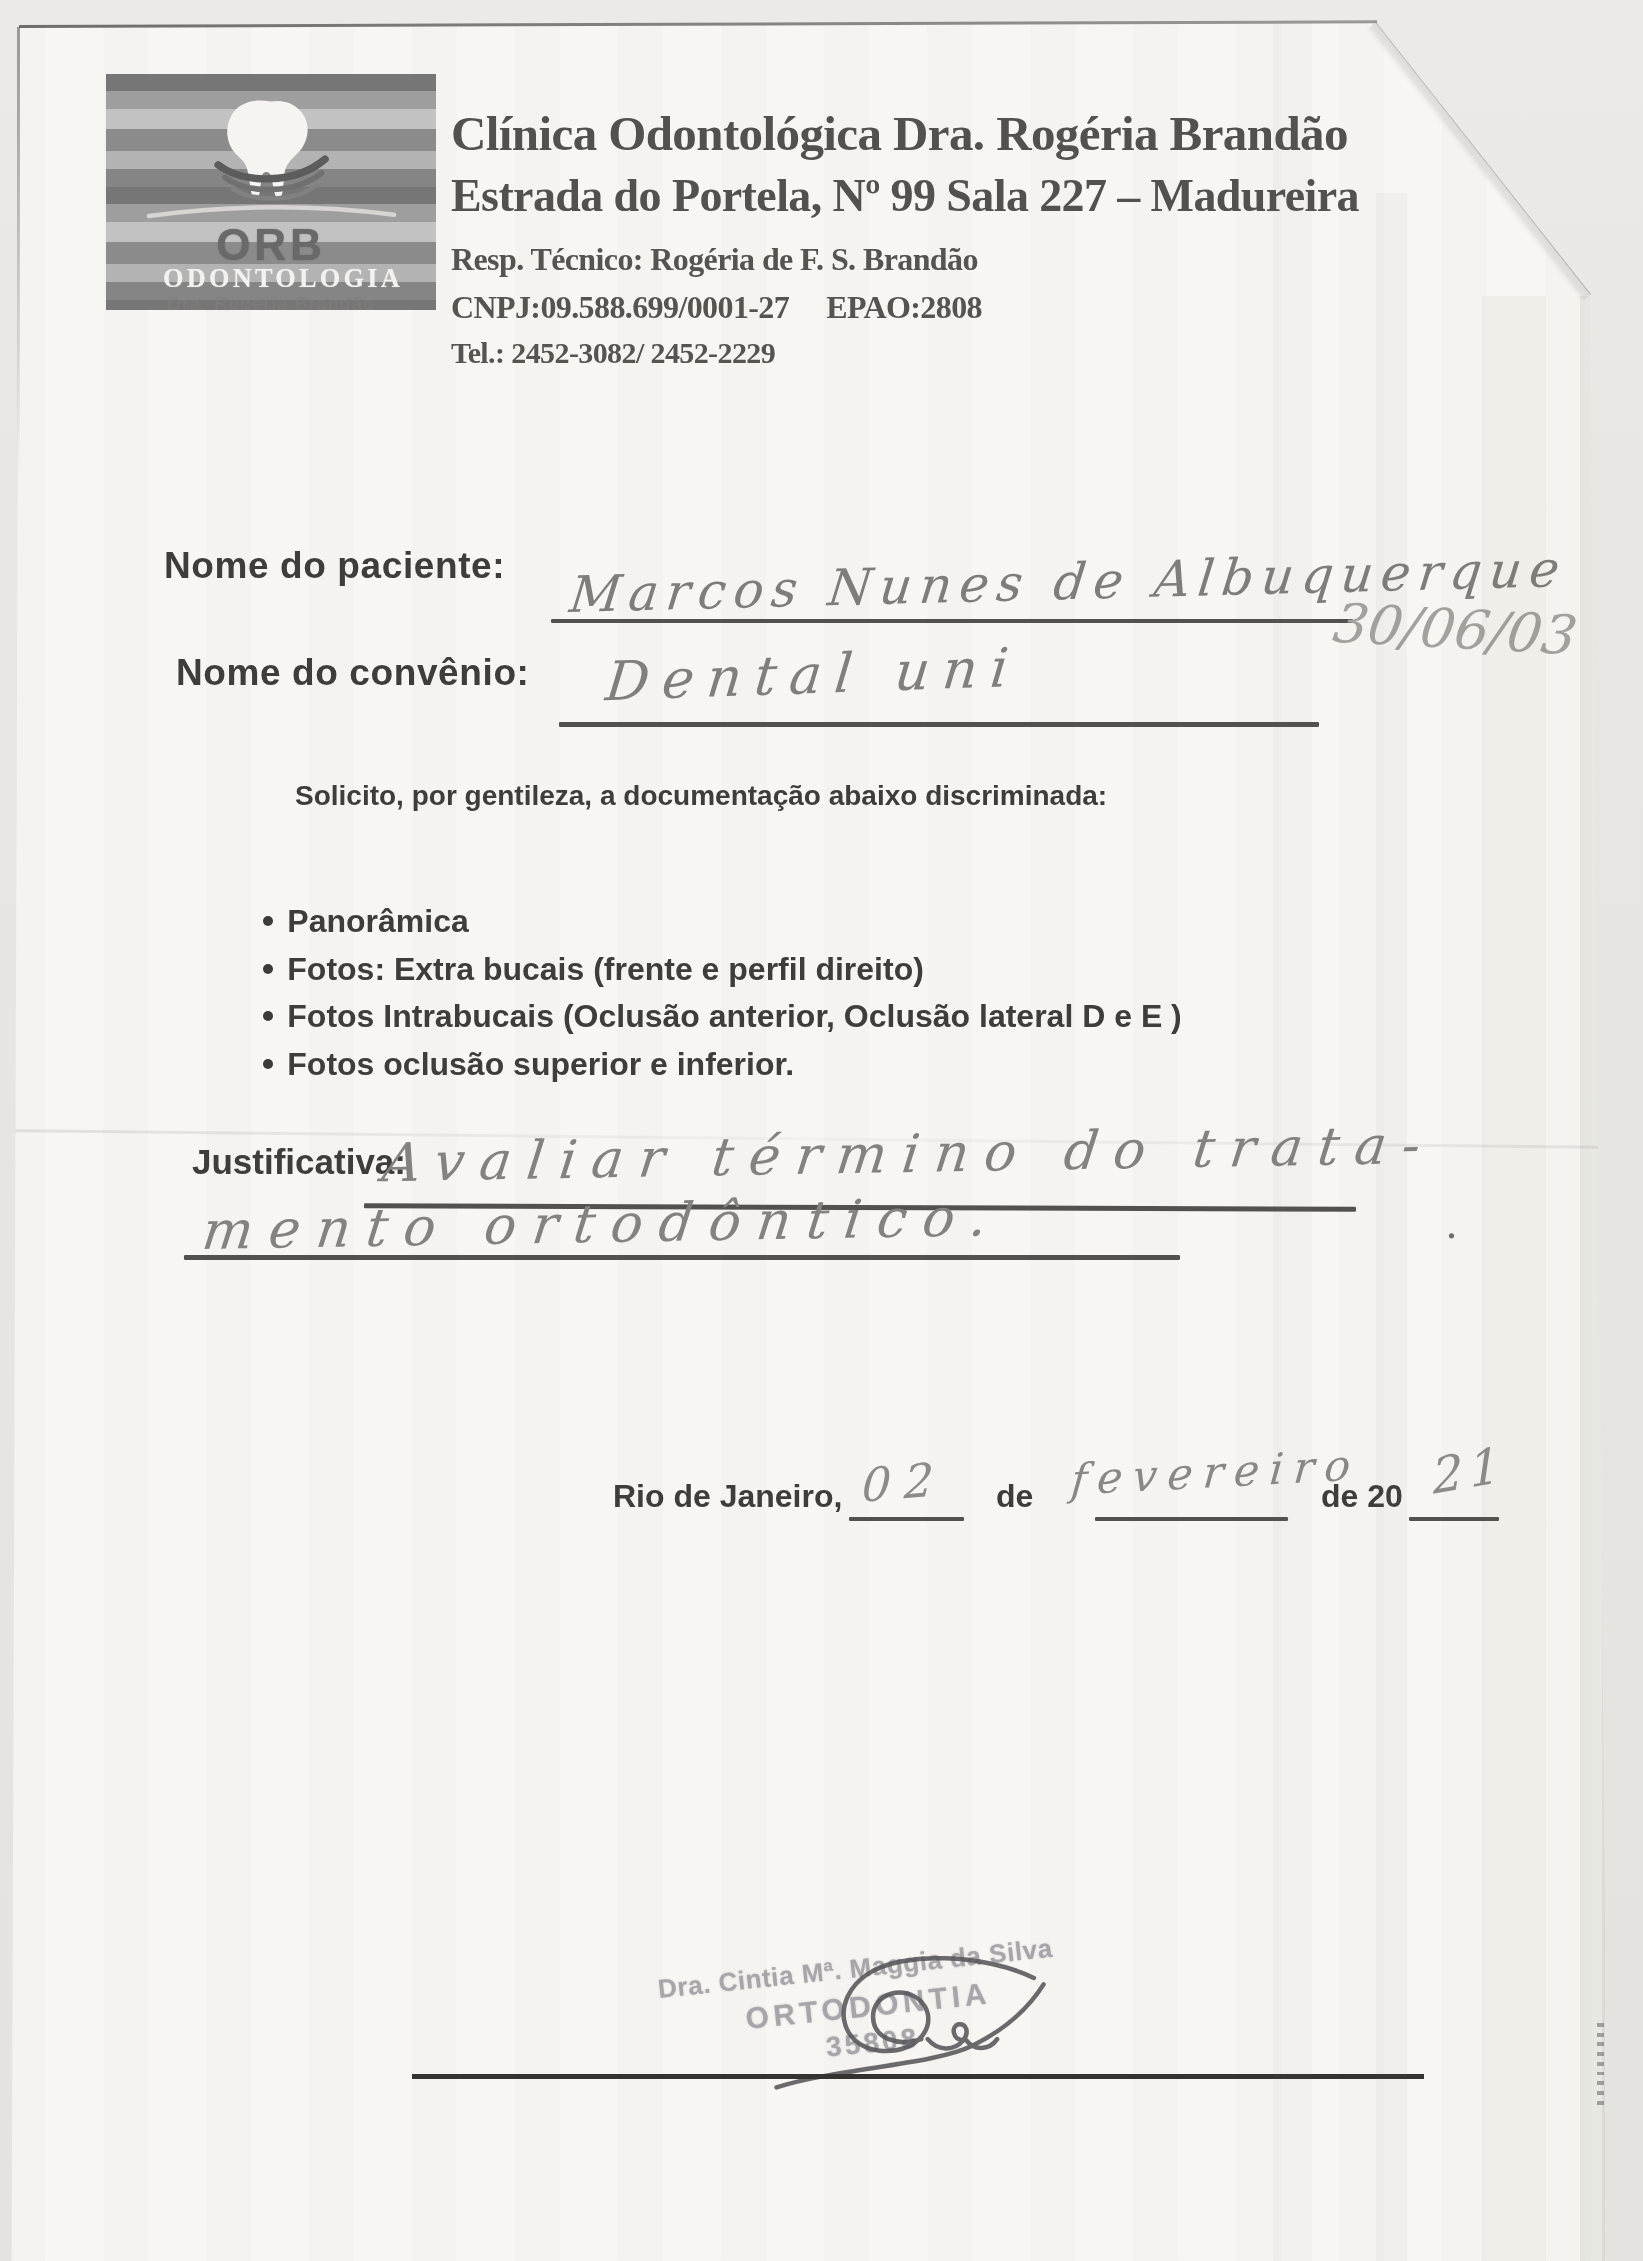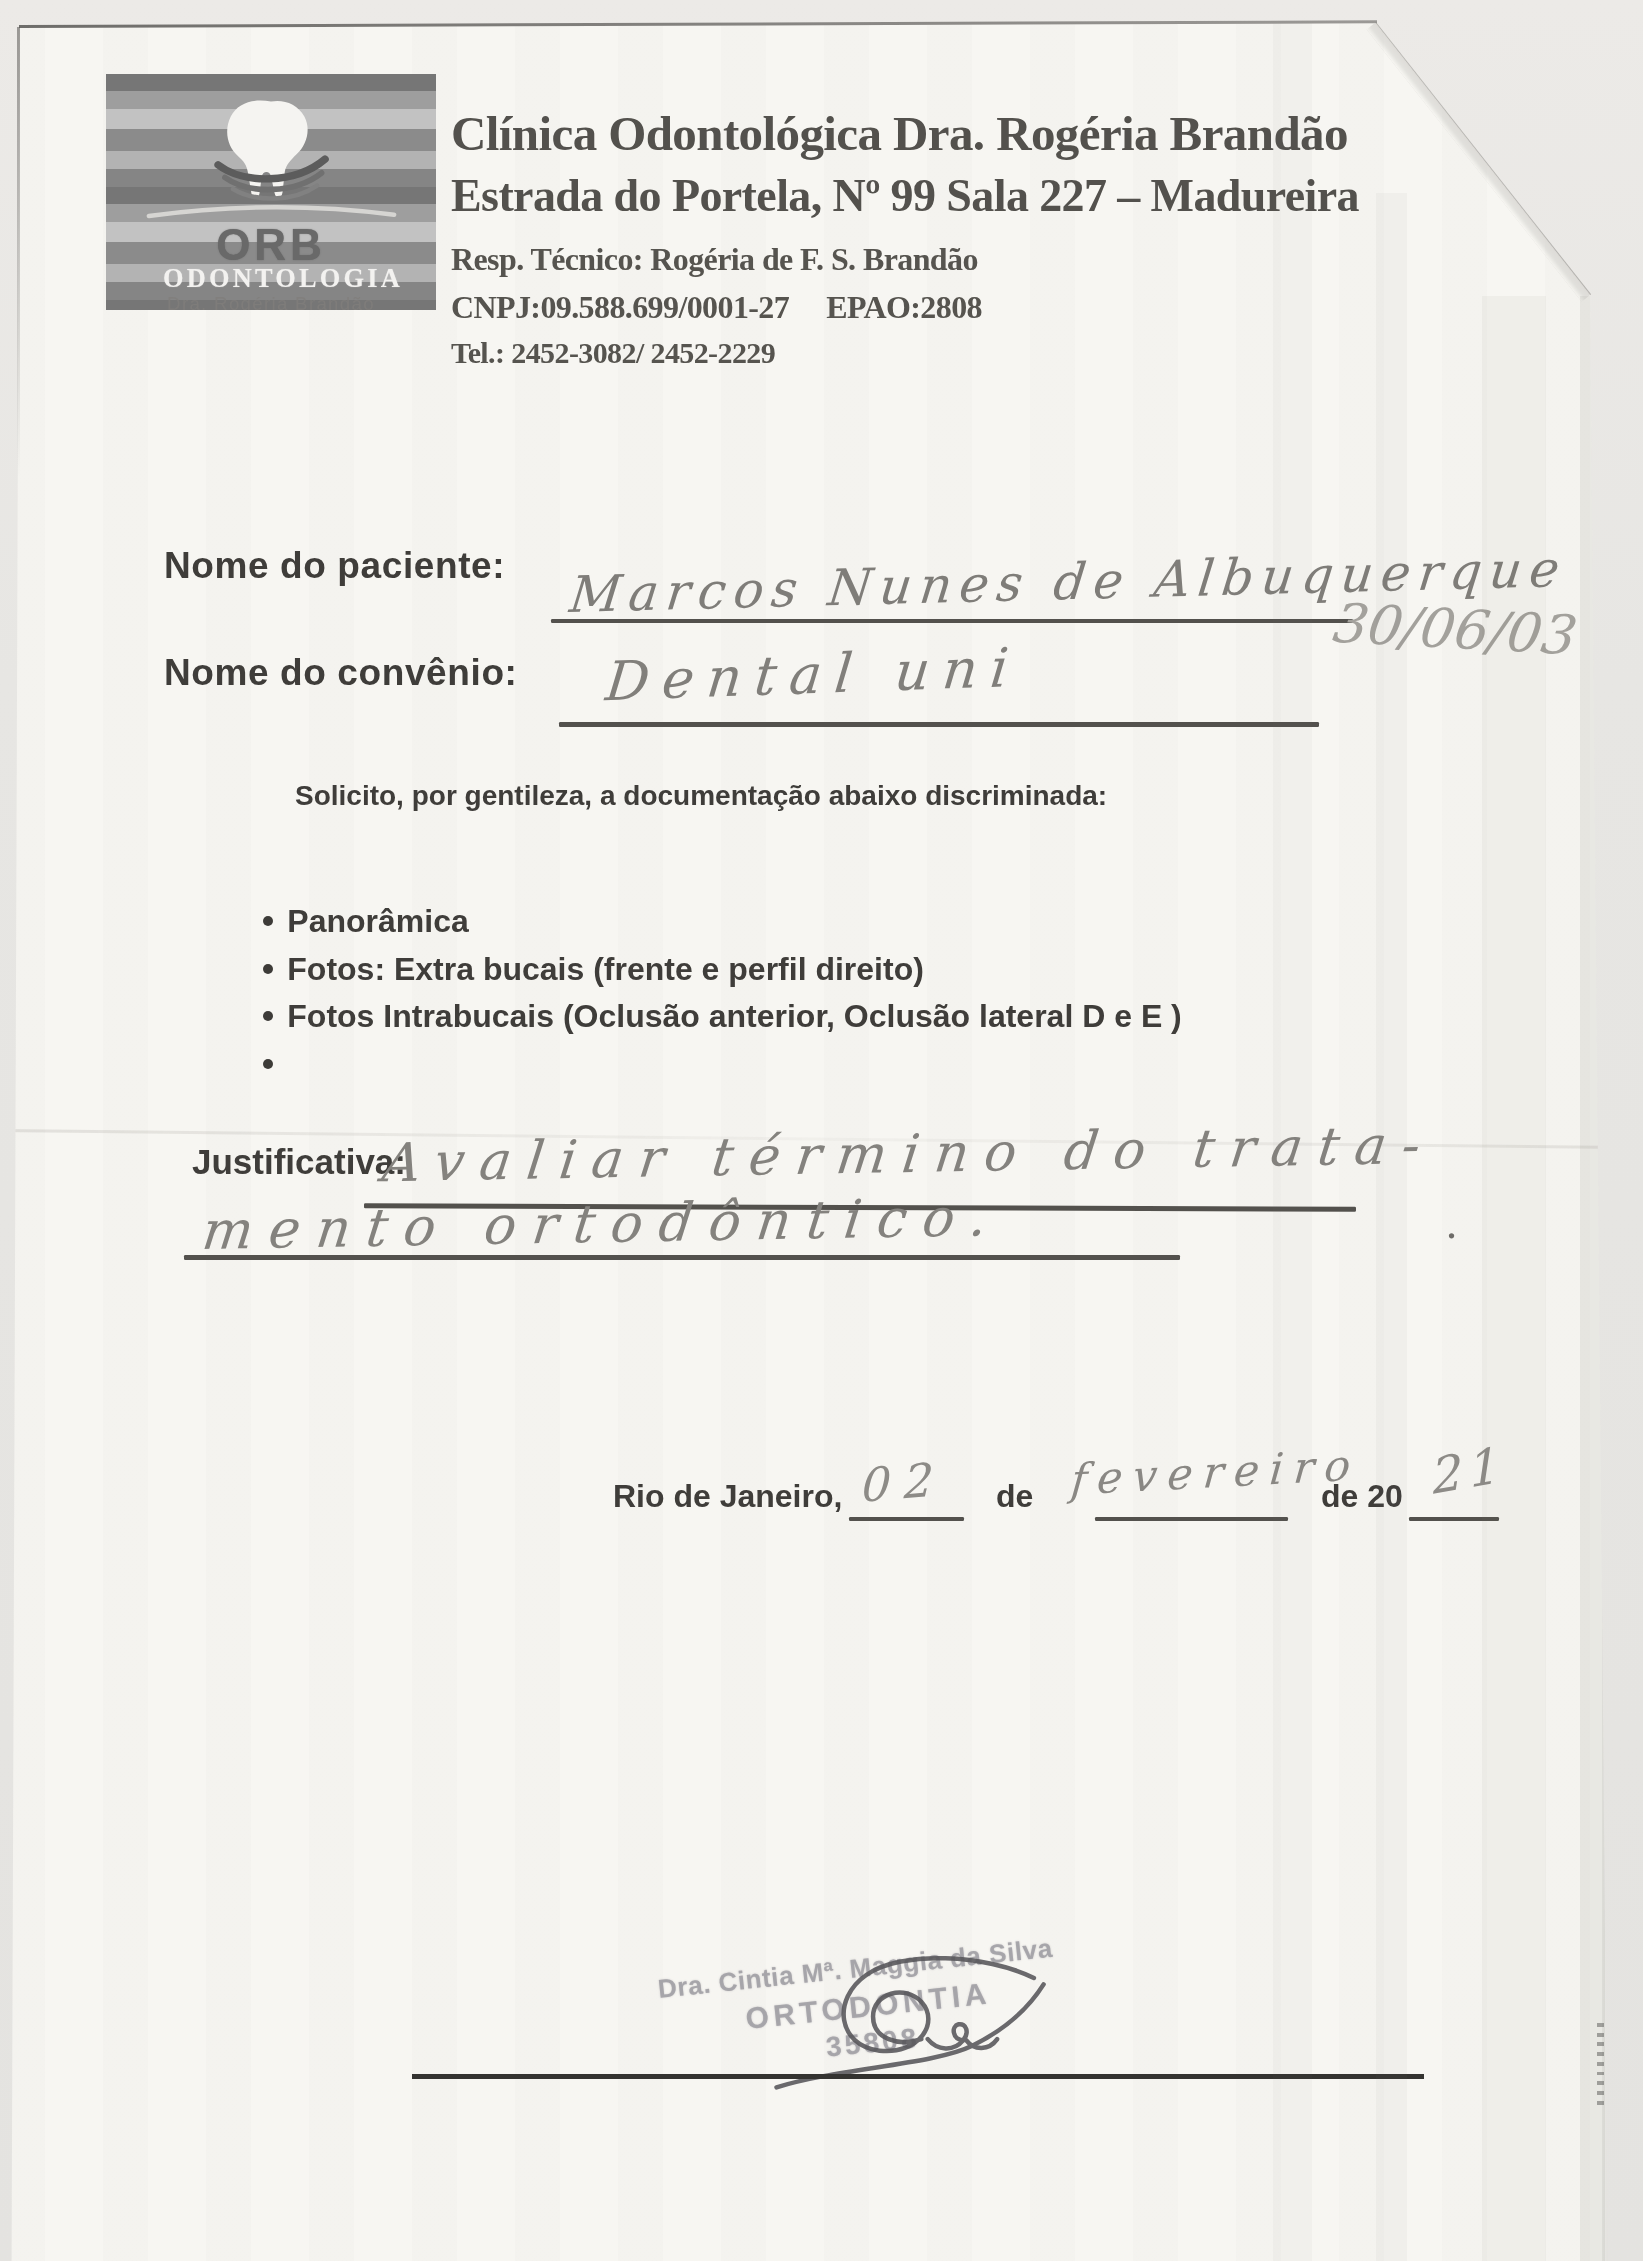--- a/index.html
+++ b/index.html
@@ -124,41 +124,42 @@
       </div>
       <div class="h-tel">Tel.: 2452-3082/ 2452-2229</div>
     </div>
 
     <div class="lbl" style="left:164px;top:545px;font-size:37px;">Nome do paciente:</div>
     <div class="hw" style="left:570px;top:553px;font-size:50px;letter-spacing:7.7px;color:#7f7d79;transform:rotate(-1.5deg) skewX(-8deg);">Marcos Nunes de Albuquerque</div>
     <div class="rule" style="left:551px;top:619px;width:802px;height:3.9px;"></div>
 
     <div class="hw" style="left:1334px;top:598px;font-size:54px;color:#a3a19c;transform:rotate(3deg) skewX(-6deg);">30/06/03</div>
 
-    <div class="lbl" style="left:164px;top:652px;font-size:37px;text-align:right;">Nome do convênio:</div>
+    <div class="lbl" style="left:176px;top:652px;font-size:37px;text-align:right;">Nome do convênio:</div>
     <div class="hw" style="left:606px;top:643px;font-size:54px;letter-spacing:13px;color:#817f7b;transform:rotate(-2deg) skewX(-8deg);">Dental uni</div>
     <div class="rule" style="left:559px;top:722px;width:760px;height:4.5px;"></div>
 
     <div class="lbl" style="left:295px;top:780px;font-size:28px;letter-spacing:0;">Solicito, por gentileza, a documentação abaixo discriminada:</div>
 
     <ul class="bullets">
       <li>
           <span class="dot"></span>
           <span class="txt">Panorâmica</span>
         </li>
       <li>
           <span class="dot"></span>
           <span class="txt">Fotos: Extra bucais (frente e perfil direito)</span>
         </li>
       <li>
           <span class="dot"></span>
           <span class="txt">Fotos Intrabucais (Oclusão anterior, Oclusão lateral D e E )</span>
         </li>
       <li>
           <span class="dot"></span>
+          <span class="txt">Fotos oclusão superior e inferior.</span>
         </li>
     </ul>
 
     <div class="lbl" style="left:192px;top:1142px;font-size:35px;letter-spacing:0;">Justificativa:</div>
     <div class="hw" style="left:383px;top:1123px;font-size:53px;letter-spacing:15.5px;color:#84827e;transform:rotate(-1deg) skewX(-8deg);">Avaliar término do trata-</div>
     <div class="rule" style="left:364px;top:1205px;width:992px;height:4.5px;transform:rotate(0.2deg);"></div>
     <div class="hw" style="left:203px;top:1193px;font-size:53px;letter-spacing:16px;color:#84827e;transform:rotate(-1deg) skewX(-8deg);">mento ortodôntico.</div>
     <div class="rule" style="left:184px;top:1255px;width:996px;height:4.5px;"></div>
     <div class="period-mark" style="left:1445px;top:1200px;">.</div>
 

